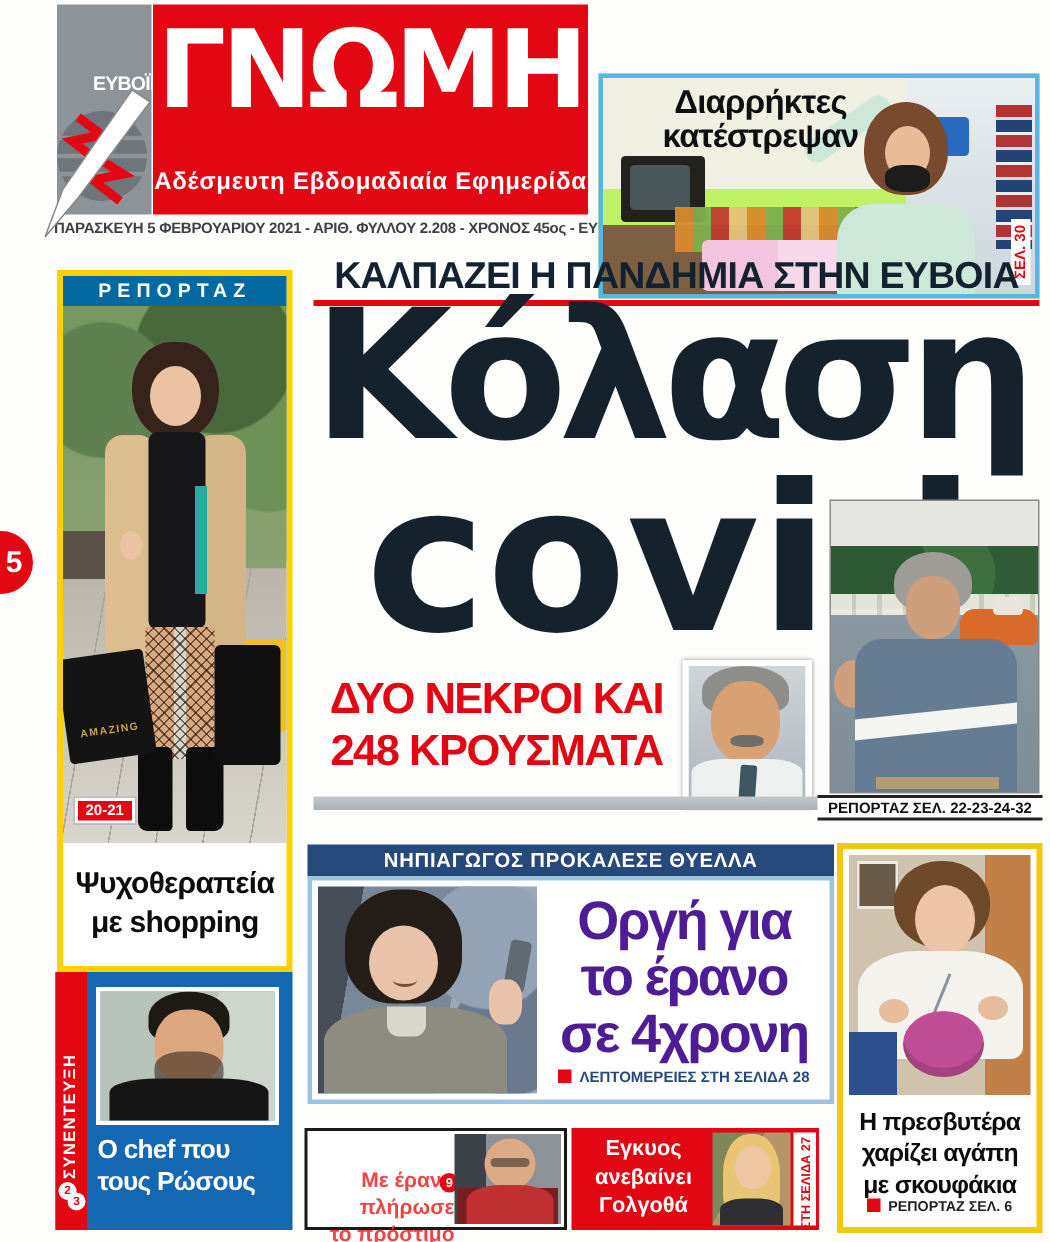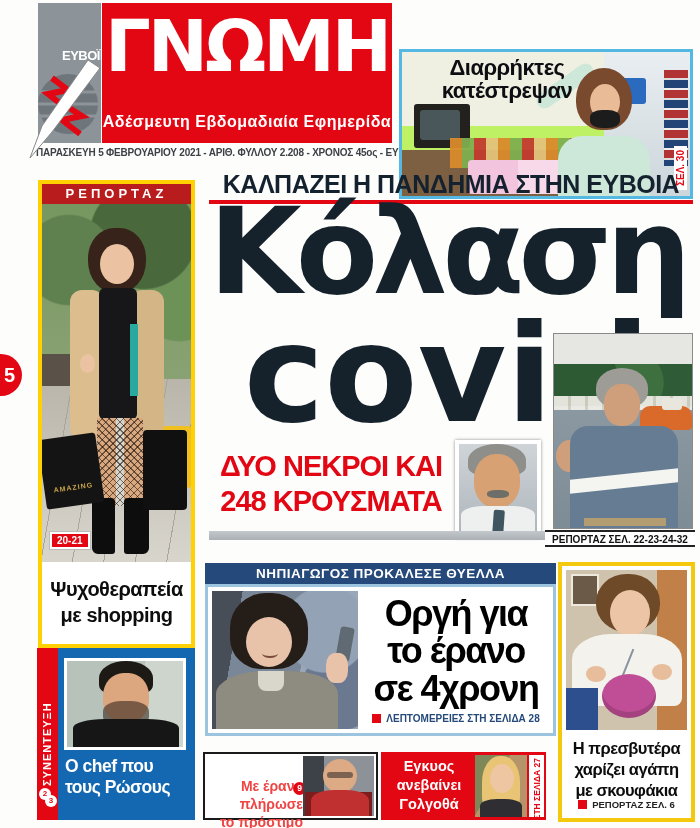--- a/index.html
+++ b/index.html
@@ -49,21 +49,21 @@
   .shop-pageref{right:3px;bottom:6px;background:#fff;color:#e30613;font-weight:bold;
     font-size:10px;padding:4px 1px;}
 
   
   .kicker{left:209px;top:171px;width:484px;text-align:center;color:#14212e;
     font-weight:bold;font-size:25px;letter-spacing:-0.5px;line-height:1.05;
     border-bottom:4px solid #e30613;padding-bottom:3px;}
 
   
   .shop-col{left:38px;top:180px;width:157px;height:468px;border:4px solid #ffd103;background:#fff;}
-  .rep-bar{position:absolute;left:0;top:0;width:100%;height:20px;background:#b91c1c;
+  .rep-bar{position:absolute;left:0;top:0;width:100%;height:20px;background:#0369a1;
     color:#fff;font-weight:bold;font-size:13px;letter-spacing:4px;text-align:center;line-height:20px;}
   .shopper-photo{position:absolute;left:0;top:20px;width:149px;height:358px;overflow:hidden;
     background:linear-gradient(#7a9a68 0 170px,#b9b5ab 170px,#d6d3ca 100%);}
   .p-trees{left:0;top:0;width:100%;height:175px;
     background:radial-gradient(circle at 18% 32%,#5f8150 0 26%,transparent 27%),
                radial-gradient(circle at 68% 18%,#49683c 0 30%,transparent 31%),
                radial-gradient(circle at 92% 55%,#6d9258 0 24%,transparent 25%),
                linear-gradient(#76975f,#8aa273);}
   .p-street{left:0;top:175px;width:100%;height:183px;
     background:repeating-linear-gradient(100deg,transparent 0 30px,#a9a59b 30px 31px),
@@ -141,21 +141,21 @@
     background:radial-gradient(circle at 78% 28%,#93a2b5 0 28%,transparent 29%),
                radial-gradient(circle at 88% 72%,#6a7890 0 24%,transparent 25%),
                linear-gradient(100deg,#474e58 0 18%,#7a8798 18% 60%,#9aa7b8 60% 100%);}
   .k-hair{left:18px;top:2px;width:78px;height:76px;background:#241d18;border-radius:46% 46% 40% 40%;}
   .k-face{left:34px;top:26px;width:46px;height:50px;background:#e9c2aa;border-radius:50%;}
   .k-smile{left:50px;top:58px;width:16px;height:9px;border-bottom:2px solid #7a4a3a;border-radius:50%;}
   .k-body{left:4px;top:80px;width:122px;height:58px;background:#8e8b80;border-radius:40% 40% 0 0;}
   .k-collar{left:46px;top:80px;width:26px;height:20px;background:#d9d6cc;border-radius:0 0 8px 8px;}
   .k-obj{right:6px;top:36px;width:14px;height:34px;background:#5f6a72;transform:rotate(10deg);border-radius:3px;}
   .k-hand{right:10px;top:62px;width:22px;height:30px;background:#e9c2aa;border-radius:40%;}
-  .kg-headline{position:absolute;left:150px;top:8px;width:196px;text-align:center;color:#000000;
+  .kg-headline{position:absolute;left:150px;top:8px;width:196px;text-align:center;color:#4c1d95;
     font-weight:bold;font-size:36px;line-height:1.04;letter-spacing:-1.5px;}
   .kg-ref{position:absolute;left:150px;bottom:9px;width:196px;text-align:center;color:#24497a;
     font-weight:bold;font-size:10px;}
   .redsq{display:inline-block;width:9px;height:9px;background:#e30613;margin-right:5px;vertical-align:-1px;}
 
   
   .chef-box{left:37px;top:648px;width:158px;height:172px;background:#1467b1;}
   .chef-strip{position:absolute;left:0;top:0;width:21px;height:100%;background:#e30613;}
   .chef-vtext{position:absolute;left:4px;top:8px;height:130px;color:#fff;font-weight:bold;
     font-size:11px;letter-spacing:1px;}

